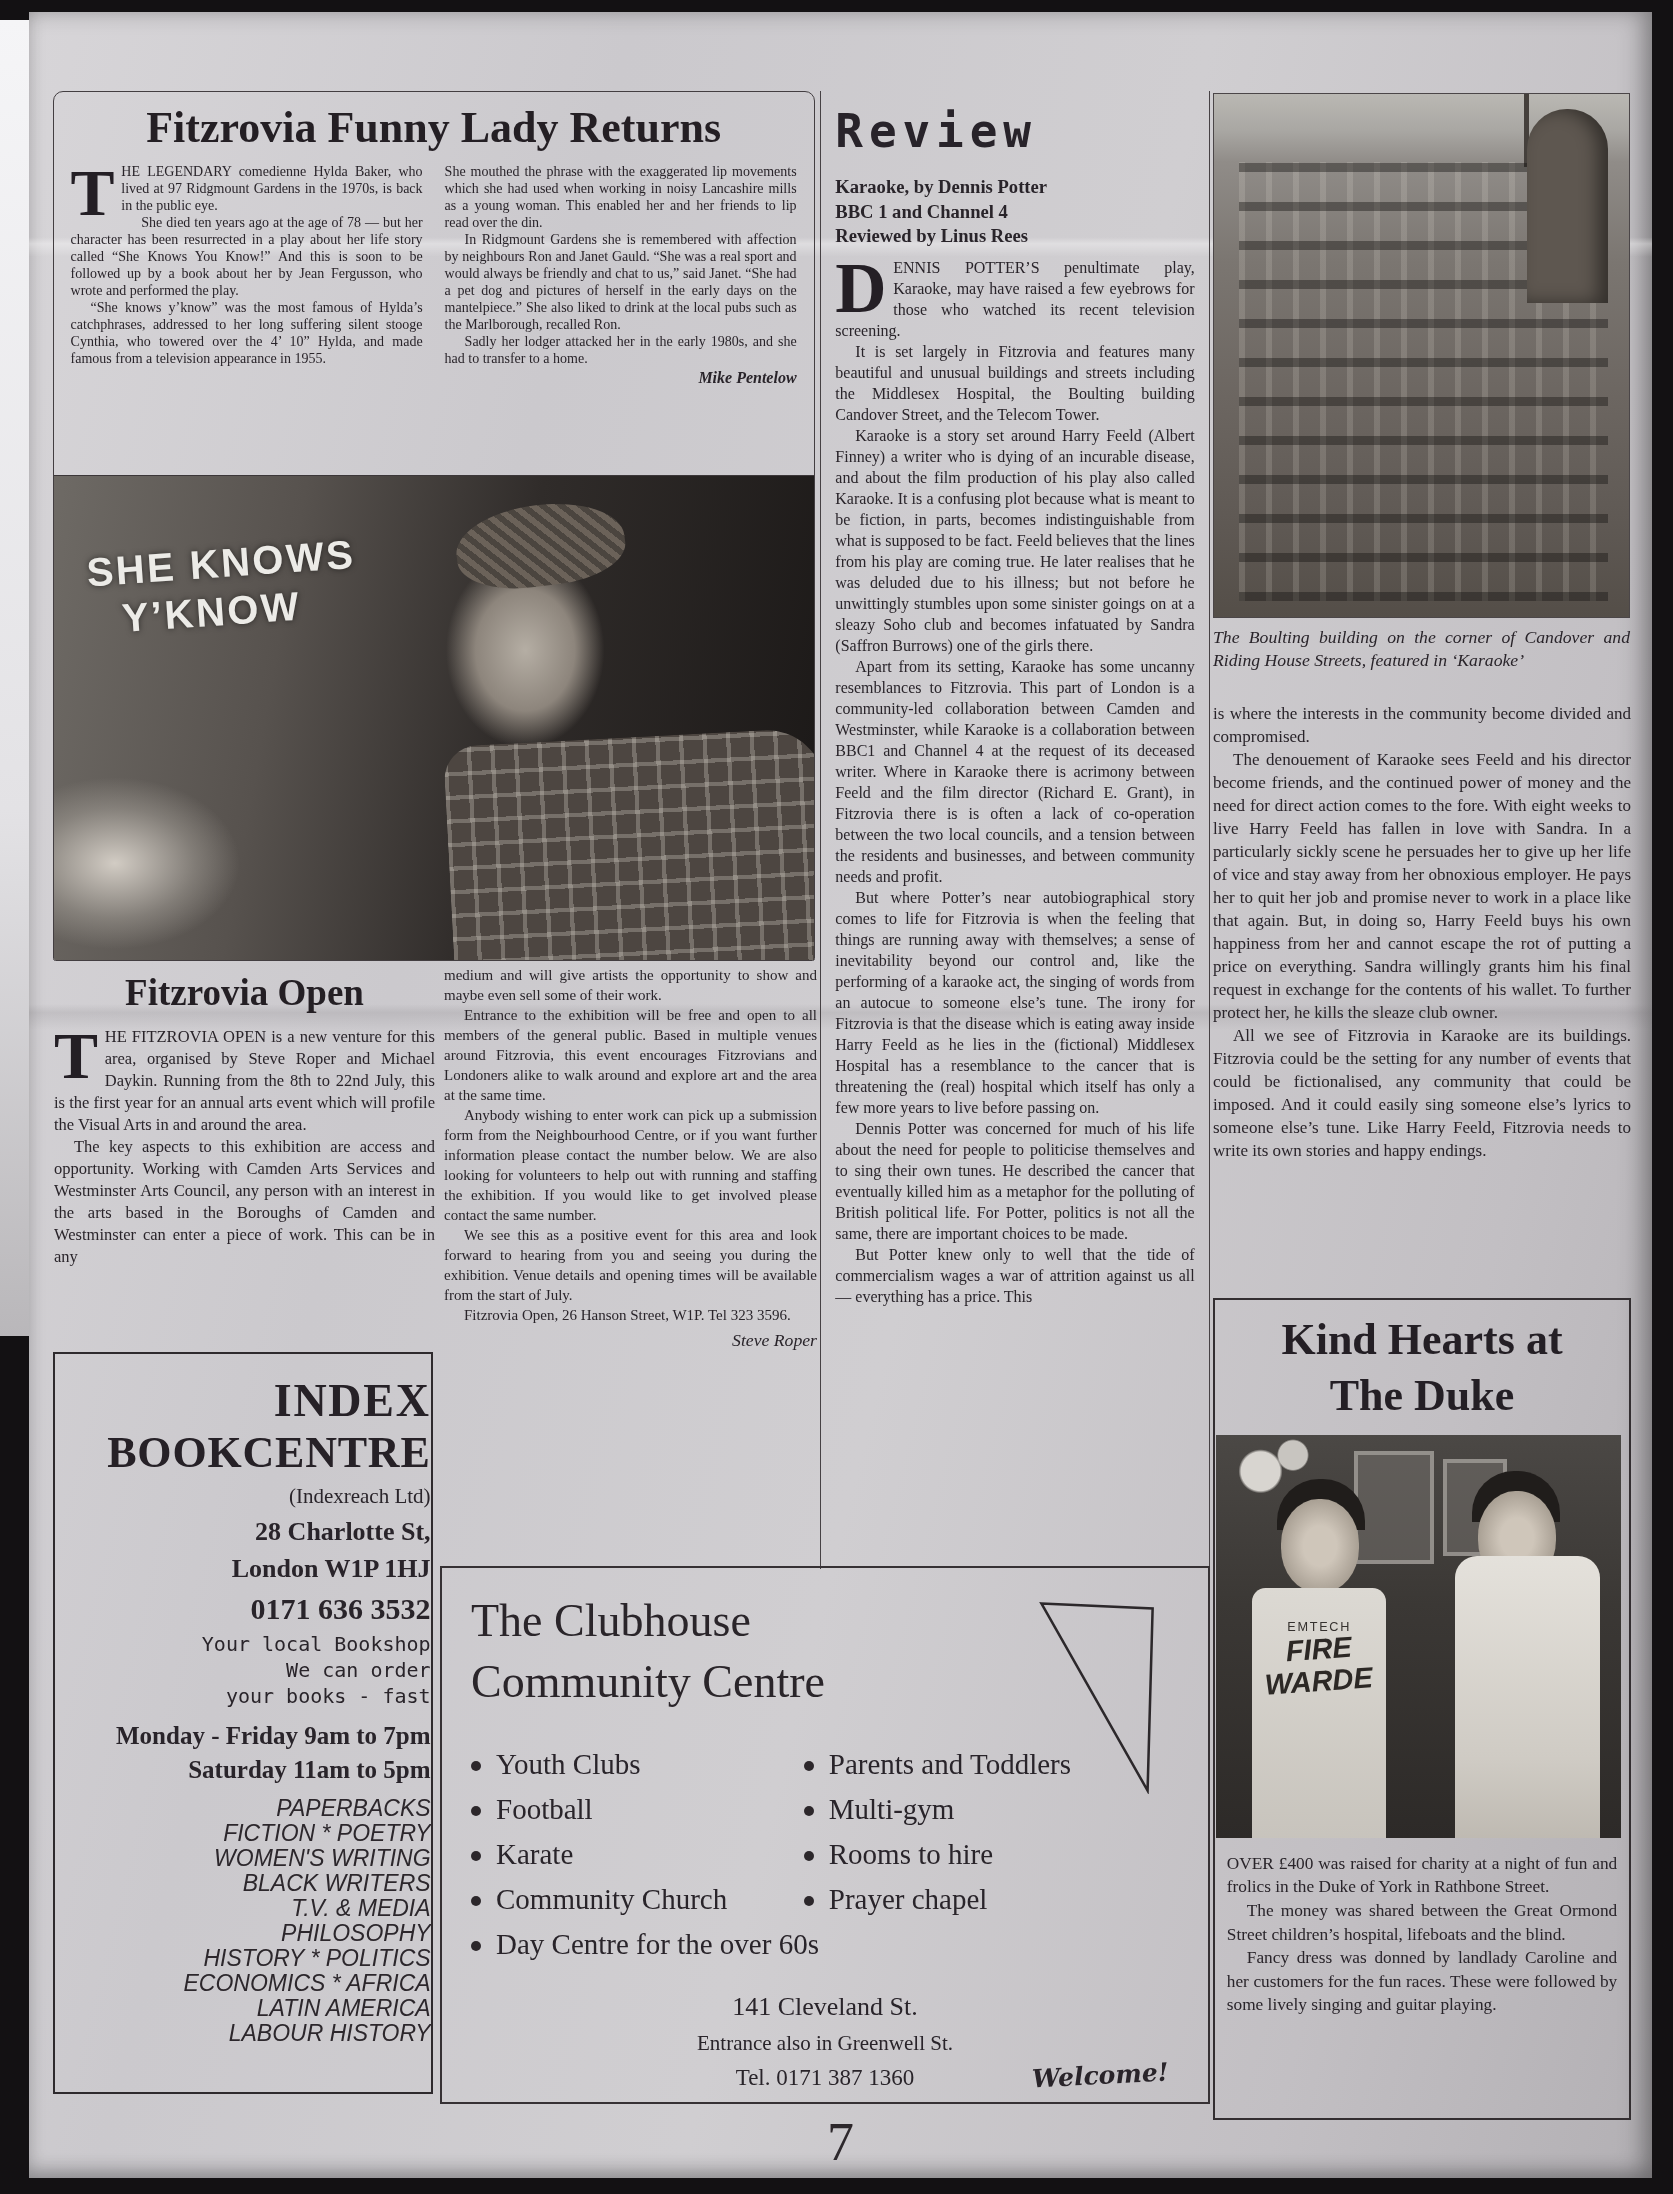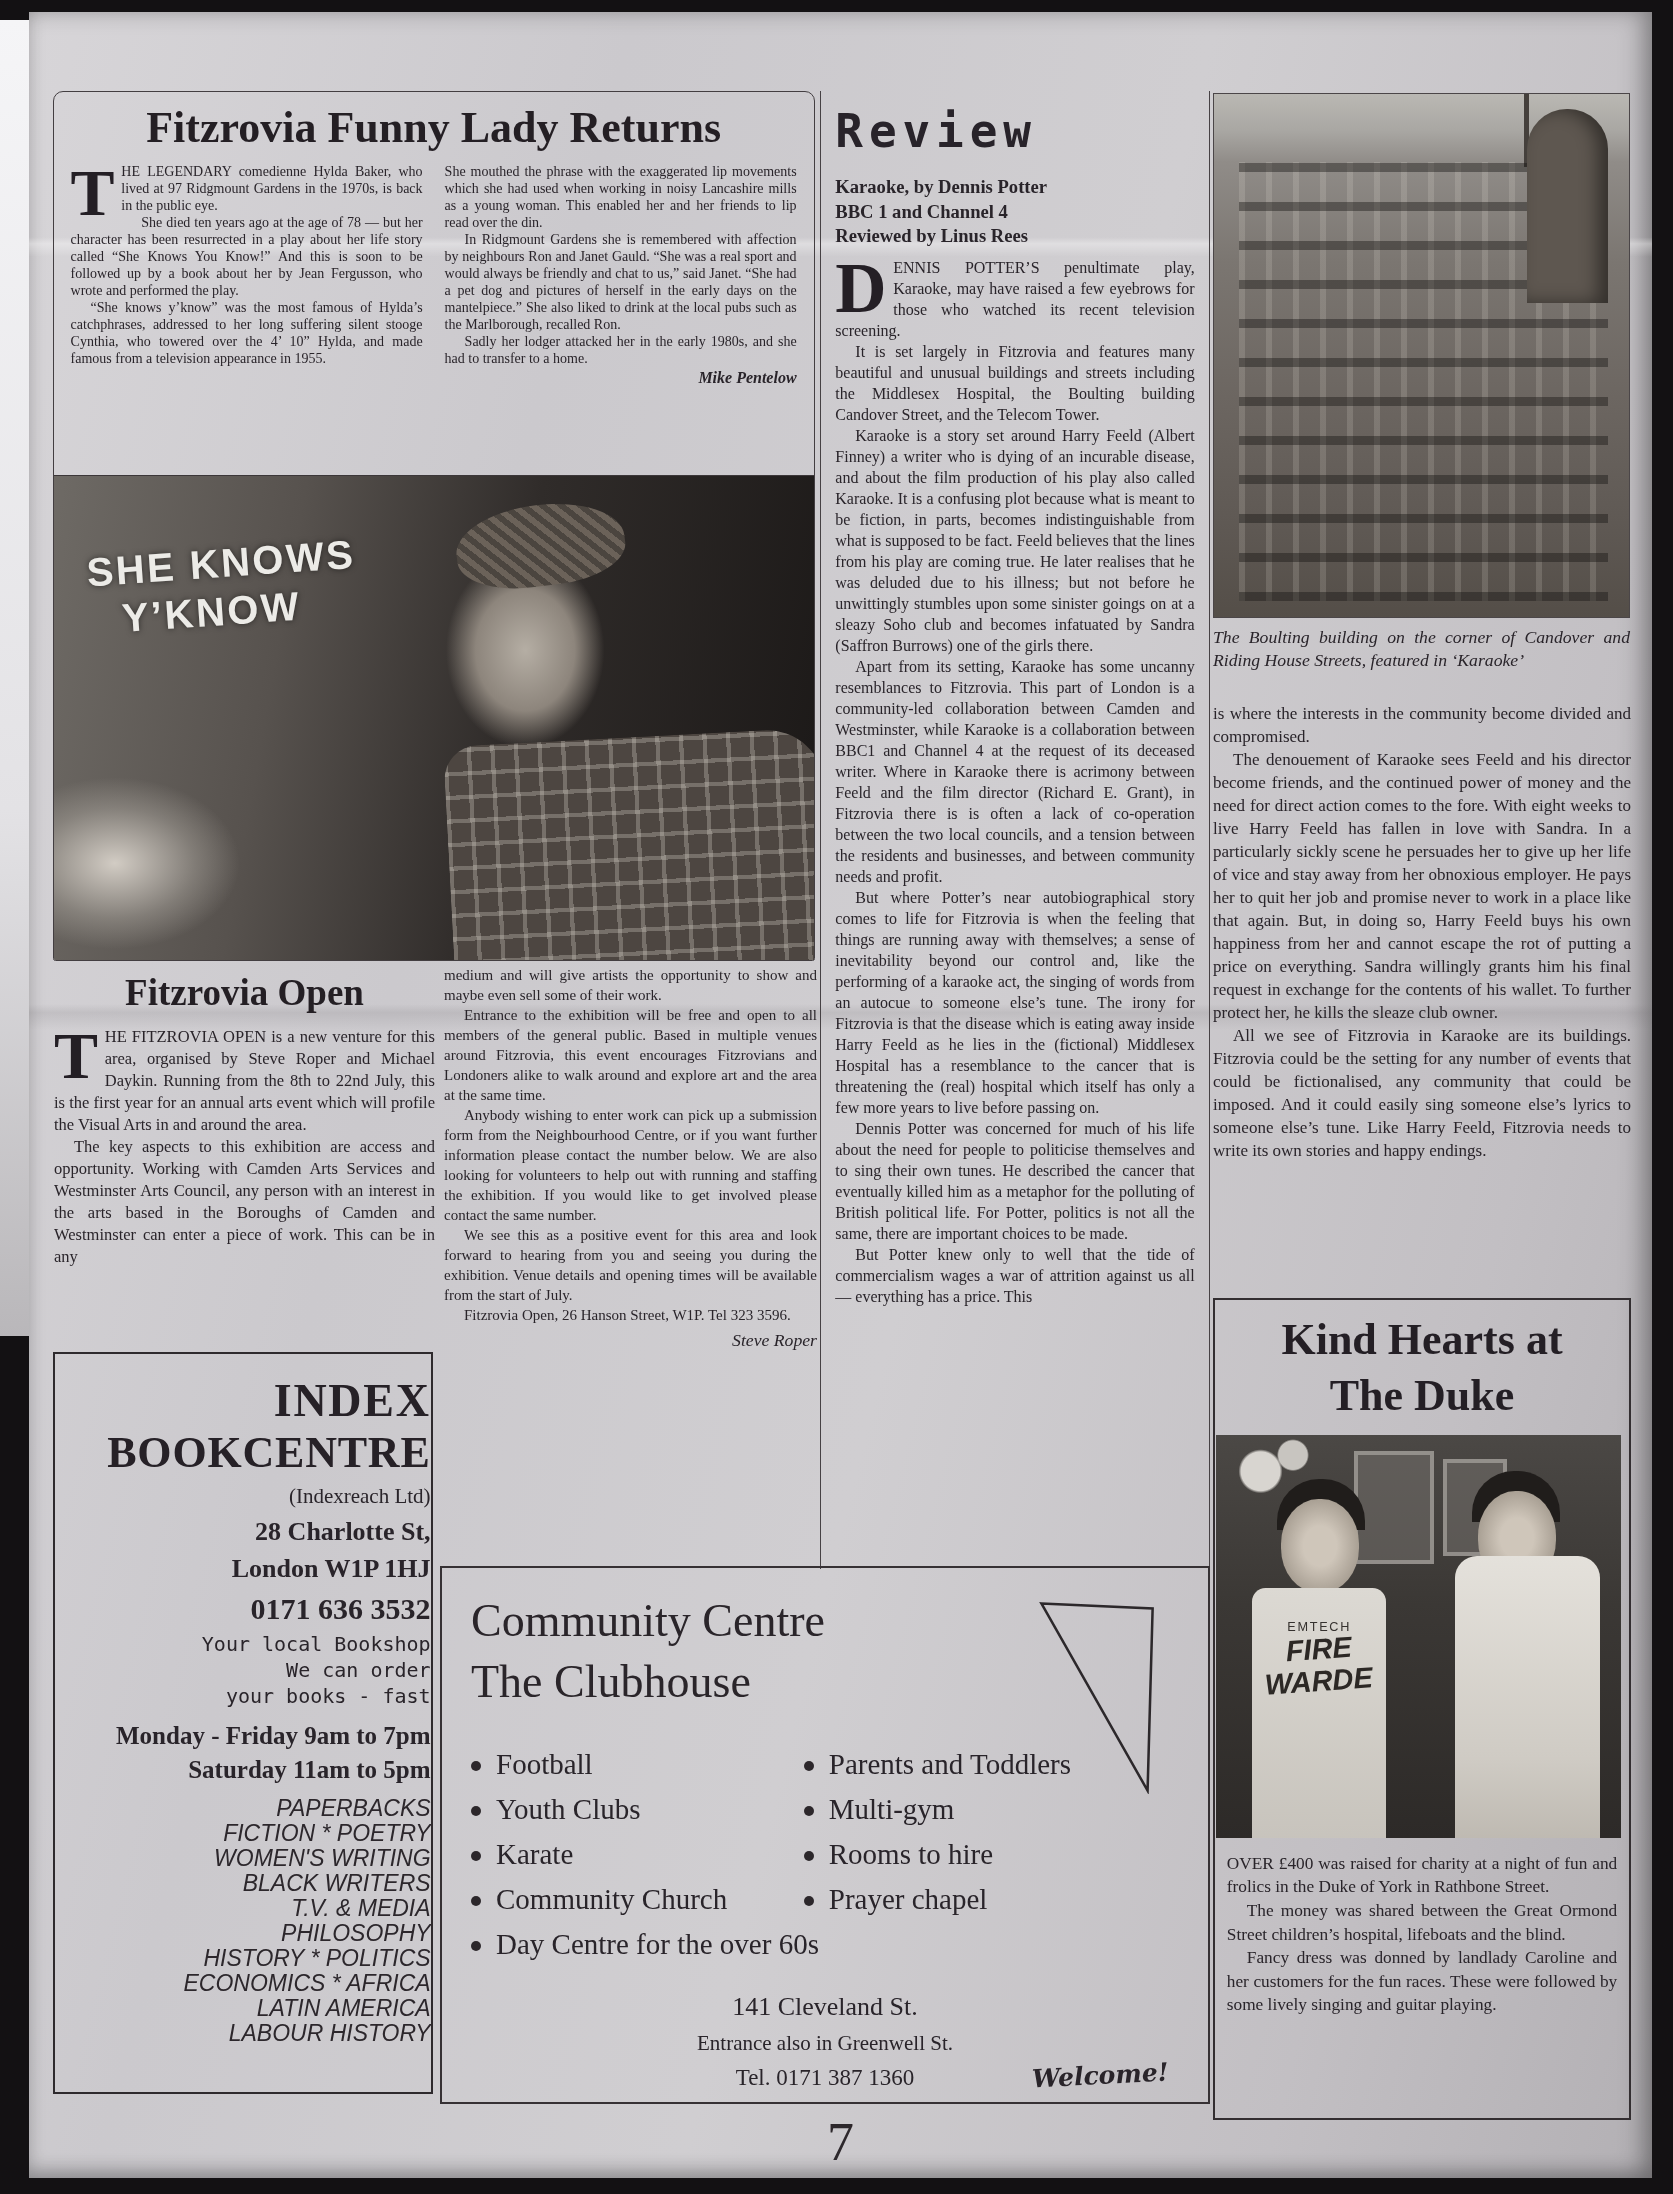--- a/index.html
+++ b/index.html
@@ -264,30 +264,30 @@
         <div>PHILOSOPHY</div>
         <div>HISTORY * POLITICS</div>
         <div>ECONOMICS * AFRICA</div>
         <div>LATIN AMERICA</div>
         <div>LABOUR HISTORY</div>
       </div>
     </section>
 
     <section class="club">
       <div class="ctitle">
+        <div>The Clubhouse</div>
         <div>Community Centre</div>
-        <div>The Clubhouse</div>
       </div>
       <svg class="tri" width="118" height="194" viewBox="0 0 140 230">
         <polygon points="4,4 136,10 130,226" fill="none" stroke="#2c282b" stroke-width="3"></polygon>
       </svg>
       <div class="bullets">
         <ul class="bcol1">
+          <li>Youth Clubs</li>
           <li>Football</li>
-          <li>Youth Clubs</li>
           <li>Karate</li>
           <li>Community Church</li>
           <li>Day Centre for the over 60s</li>
         </ul>
         <ul>
           <li>Parents and Toddlers</li>
           <li>Multi-gym</li>
           <li>Rooms to hire</li>
           <li>Prayer chapel</li>
         </ul>

